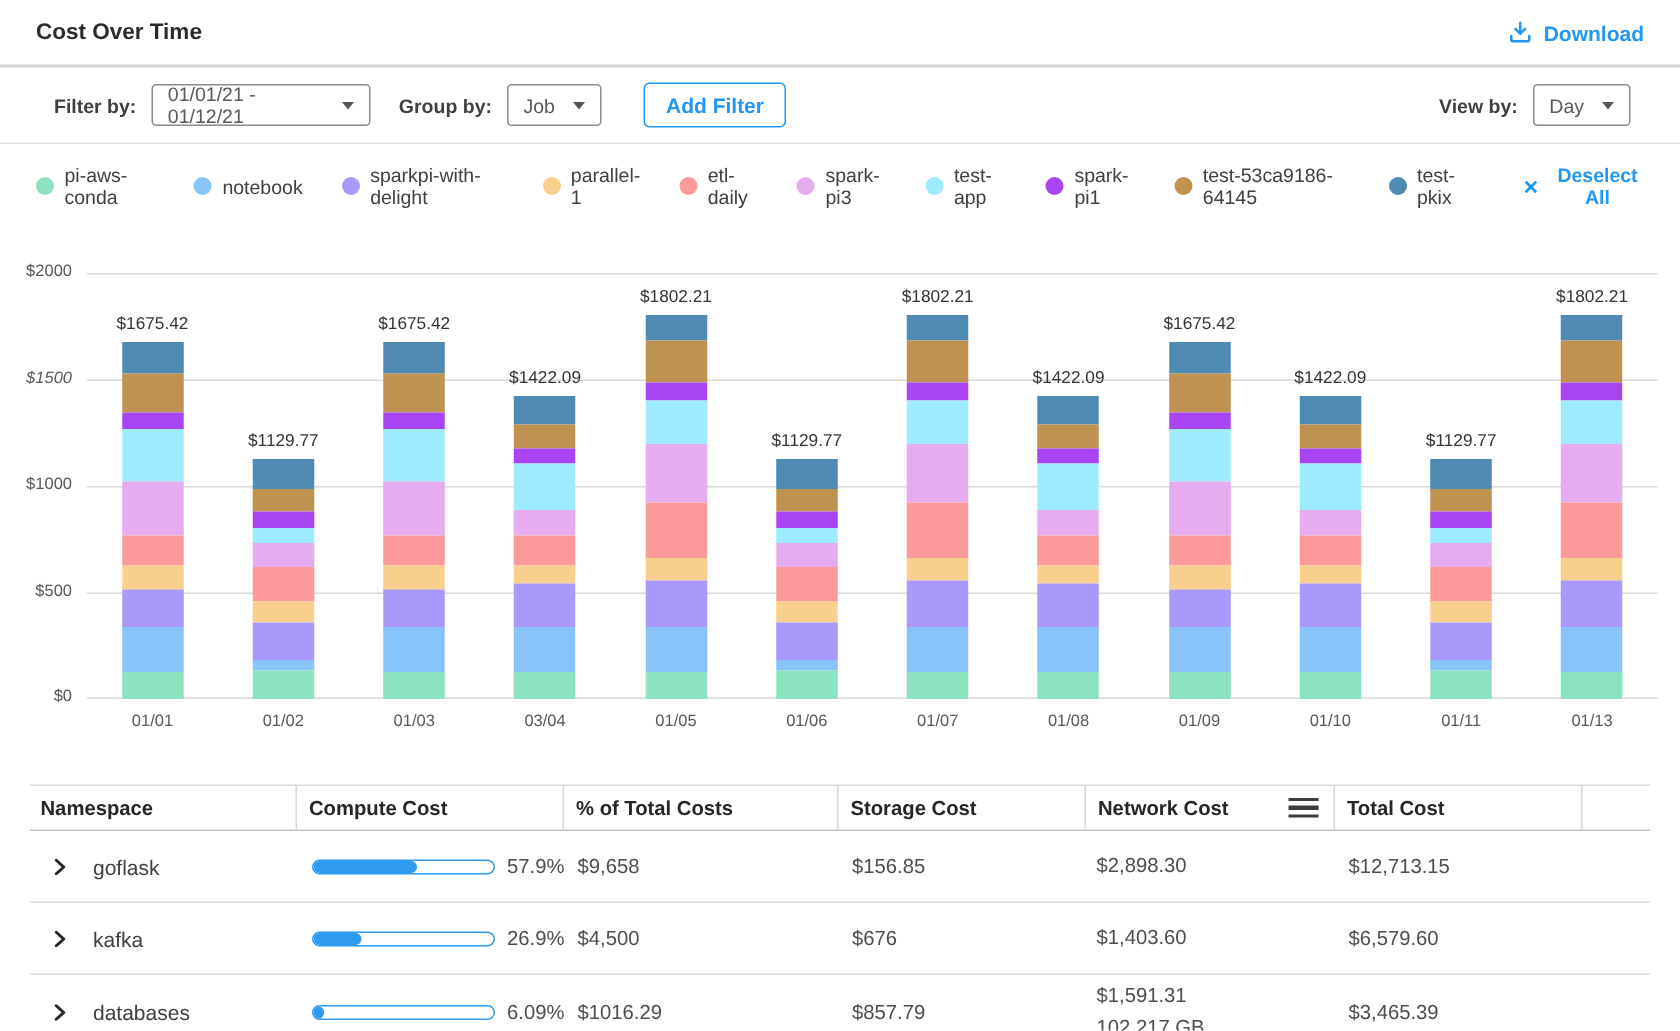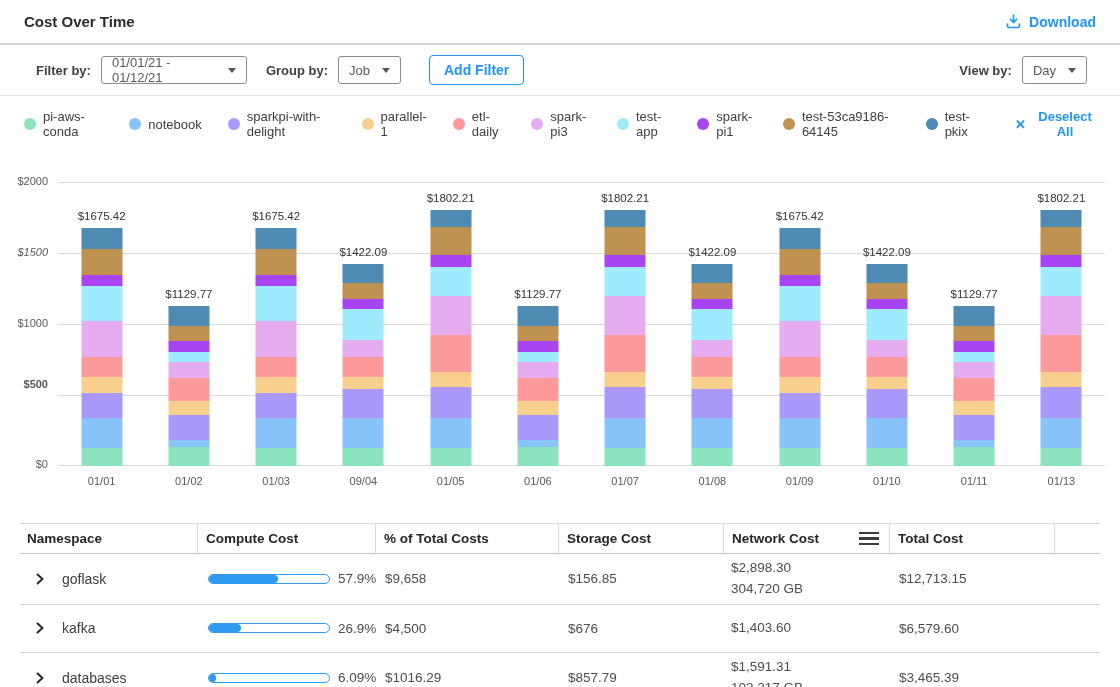--- a/index.html
+++ b/index.html
@@ -164,21 +164,21 @@
     <span class="x-glyph">✕</span>
     <span>Deselect All</span>
   </button>
 </div>
 
 <div class="chart-wrap">
   <div class="plot" id="plot">
       <div class="gridline" style="top: 283px;"></div>
       <div class="ytick" style="top: 276px;">$0</div>
       <div class="gridline" style="top: 213px;"></div>
-      <div class="ytick" style="top: 196px; font-weight: bold;">$500</div>
+      <div class="ytick" style="top: 206px;">$500</div>
       <div class="gridline" style="top: 142px;"></div>
       <div class="ytick" style="top: 135px;">$1000</div>
       <div class="gridline" style="top: 71px;"></div>
       <div class="ytick" style="top: 64px; font-style: italic;">$1500</div>
       <div class="gridline" style="top: 0px;"></div>
       <div class="ytick" style="top: -7px;">$2000</div>
       <div class="slots">
         <div class="slot">
           <div class="bar">
             <div class="seg" style="height: 18.46px; background: rgb(140, 227, 191);"></div>
@@ -358,21 +358,21 @@
             <div class="seg" style="height: 16.93px; background: rgb(79, 138, 179);"></div>
           </div>
           <div class="bar-total" style="bottom: 261.9px;">$1802.21</div>
         </div>
       </div>
     </div>
   <div class="xlabels" id="xlabels">
       <div class="xlabel">01/01</div>
       <div class="xlabel">01/02</div>
       <div class="xlabel">01/03</div>
-      <div class="xlabel">09/04</div>
+      <div class="xlabel">03/04</div>
       <div class="xlabel">01/05</div>
       <div class="xlabel">01/06</div>
       <div class="xlabel">01/07</div>
       <div class="xlabel">01/08</div>
       <div class="xlabel">01/09</div>
       <div class="xlabel">01/10</div>
       <div class="xlabel">01/11</div>
       <div class="xlabel">01/13</div>
     </div>
 </div>
@@ -407,21 +407,20 @@
         <div class="pct-cell">
           <div class="pill">
             <div class="fill" style="width: 57.9%;"></div>
           </div>
           <span>57.9%</span>
         </div>
         <div class="money">$9,658</div>
         <div class="money">$156.85</div>
         <div class="net-cell">
           <div>$2,898.30</div>
-          <div>304,720 GB</div>
         </div>
         <div class="money">$12,713.15</div>
         <div></div>
       </div>
       <div class="grid trow">
         <div class="name-cell">
           <button class="chev">
             <svg width="12" height="12" viewBox="0 0 12 12">
               <path d="M3.5 1.5 L8.5 6 L3.5 10.5" fill="none" stroke="#262626" stroke-width="2" stroke-linecap="round" stroke-linejoin="round"></path>
             </svg>

